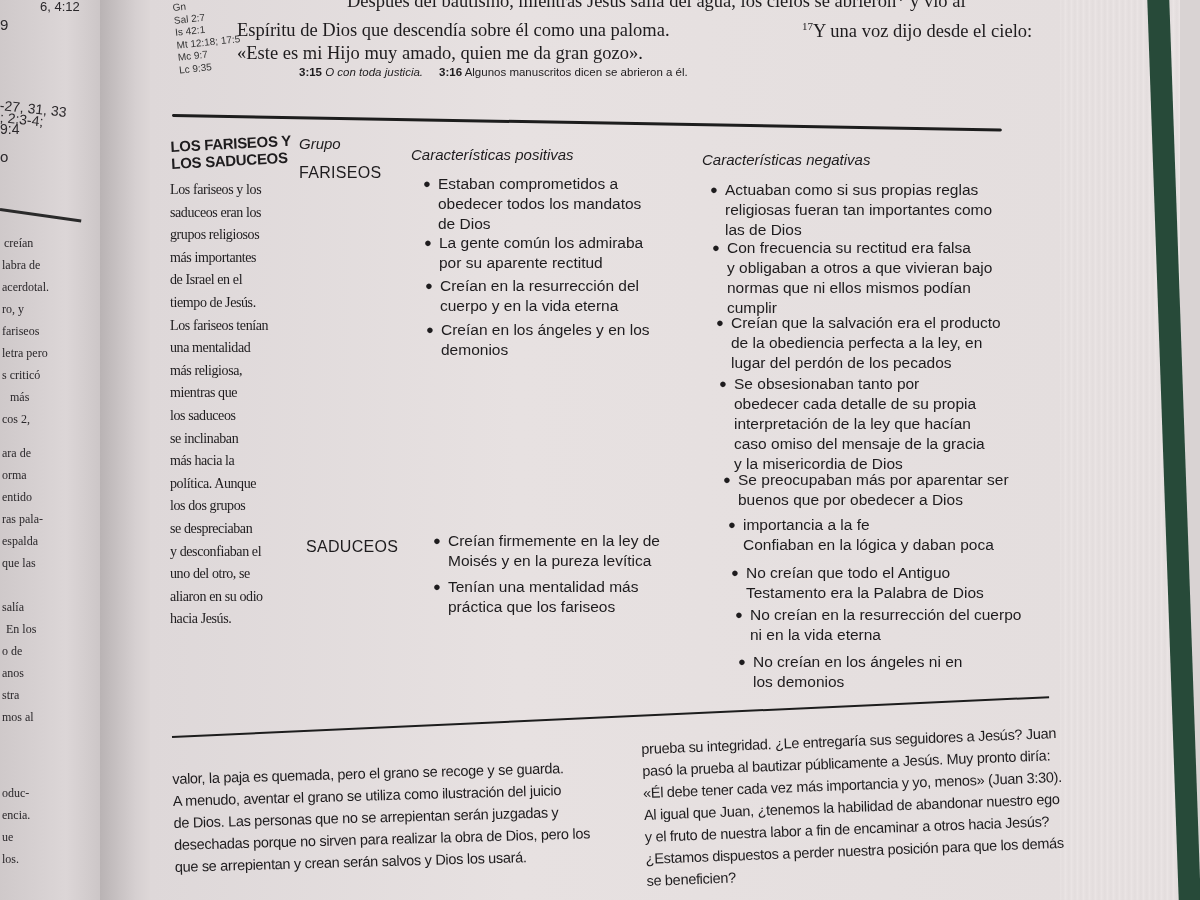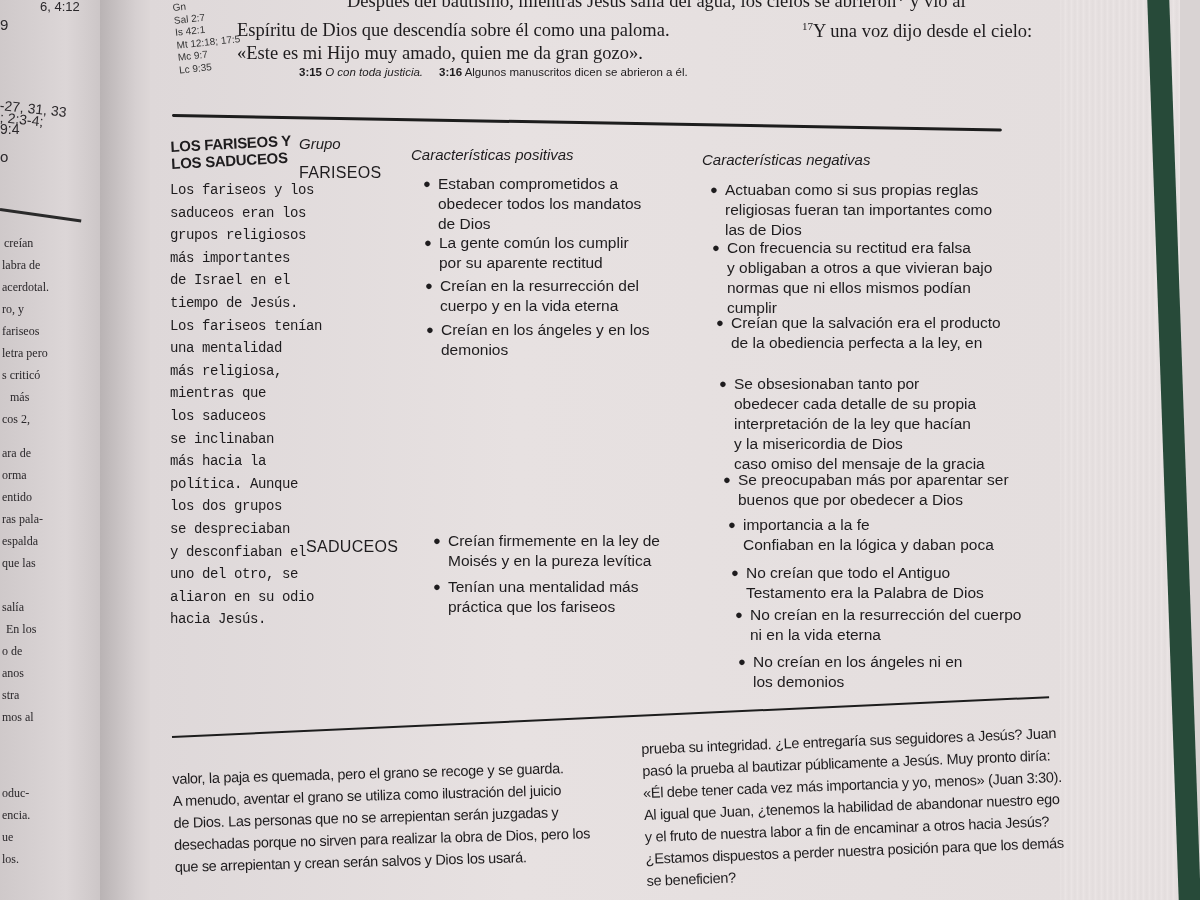--- a/index.html
+++ b/index.html
@@ -34,21 +34,21 @@
     background:#274a39; transform:skewX(2deg);
   }
   .crossrefs { position:absolute; left:172px; top:2px; font-size:10px; line-height:12.5px; color:#333; transform:rotate(-6deg); transform-origin:left top; }
   .verse { position:absolute; left:237px; font-family:"Liberation Serif", serif; font-size:18.5px; color:#1e1c1e; white-space:nowrap; }
   .verse sup { font-size:11px;margin-left:36px; }
   .footnotes { position:absolute; left:299px; top:66px; font-size:11.5px; white-space:nowrap; }
   .footnotes b { font-weight:bold; }
   .rule-top { position:absolute; left:172px; top:114px; width:830px; height:3px; background:#1d1d1d; border-radius:2px; transform:rotate(1deg); transform-origin:left; }
   .rule-bottom { position:absolute; left:172px; top:736px; width:878px; height:2px; background:#1d1d1d; transform:rotate(-2.6deg); transform-origin:left; }
   .sidebar-title { position:absolute; left:170px; top:138px; font-family:"Liberation Sans Narrow","Liberation Sans",sans-serif; font-weight:bold; font-size:15px; line-height:17px; transform:rotate(-3deg); transform-origin:left top; letter-spacing:-0.3px; }
-  .sidebar-body { position:absolute; left:170px; top:179px; width:120px; font-family:Liberation Mono, monospace; font-size:14px; line-height:22.6px; letter-spacing:-0.4px; }
+  .sidebar-body { position:absolute; left:170px; top:179px; width:120px; font-family:Liberation Serif, serif; font-size:14px; line-height:22.6px; letter-spacing:-0.4px; }
   .sidebar-body div { white-space:nowrap; }
   .th { position:absolute; font-style:italic; font-size:15px; white-space:nowrap; }
   .group { position:absolute; font-size:16px; white-space:nowrap; letter-spacing:0.3px; }
   .bullet { position:absolute; font-size:15.5px; line-height:20px; white-space:nowrap; }
   .bullet .dot { position:absolute; left:-15px; top:0; font-size:13px; }
   .bottom-text { position:absolute; font-family:"Liberation Sans Narrow","Liberation Sans",sans-serif; font-size:14.5px; line-height:22px; letter-spacing:-0.3px; white-space:nowrap; }
   .bottom-text div { white-space:nowrap; }
 </style>
 </head>
 <body>
@@ -165,21 +165,21 @@
 <div class="group" style="left:299px;top:164px;">FARISEOS</div>
 
 <div class="bullet" style="left:438px;top:174px;">
   <span class="dot">●</span>
   <div>Estaban comprometidos a</div>
   <div>obedecer todos los mandatos</div>
   <div>de Dios</div>
 </div>
 <div class="bullet" style="left:439px;top:233px;">
   <span class="dot">●</span>
-  <div>La gente común los cumplir</div>
+  <div>La gente común los admiraba</div>
   <div>por su aparente rectitud</div>
 </div>
 <div class="bullet" style="left:440px;top:276px;">
   <span class="dot">●</span>
   <div>Creían en la resurrección del</div>
   <div>cuerpo y en la vida eterna</div>
 </div>
 <div class="bullet" style="left:441px;top:320px;">
   <span class="dot">●</span>
   <div>Creían en los ángeles y en los</div>
@@ -196,28 +196,29 @@
   <span class="dot">●</span>
   <div>Con frecuencia su rectitud era falsa</div>
   <div>y obligaban a otros a que vivieran bajo</div>
   <div>normas que ni ellos mismos podían</div>
   <div>cumplir</div>
 </div>
 <div class="bullet" style="left:731px;top:313px;">
   <span class="dot">●</span>
   <div>Creían que la salvación era el producto</div>
   <div>de la obediencia perfecta a la ley, en</div>
+  <div>lugar del perdón de los pecados</div>
 </div>
 <div class="bullet" style="left:734px;top:374px;">
   <span class="dot">●</span>
   <div>Se obsesionaban tanto por</div>
   <div>obedecer cada detalle de su propia</div>
   <div>interpretación de la ley que hacían</div>
+  <div>caso omiso del mensaje de la gracia</div>
   <div>y la misericordia de Dios</div>
-  <div>caso omiso del mensaje de la gracia</div>
 </div>
 <div class="bullet" style="left:738px;top:470px;">
   <span class="dot">●</span>
   <div>Se preocupaban más por aparentar ser</div>
   <div>buenos que por obedecer a Dios</div>
 </div>
 
 <div class="group" style="left:306px;top:538px;">SADUCEOS</div>
 
 <div class="bullet" style="left:448px;top:531px;">

